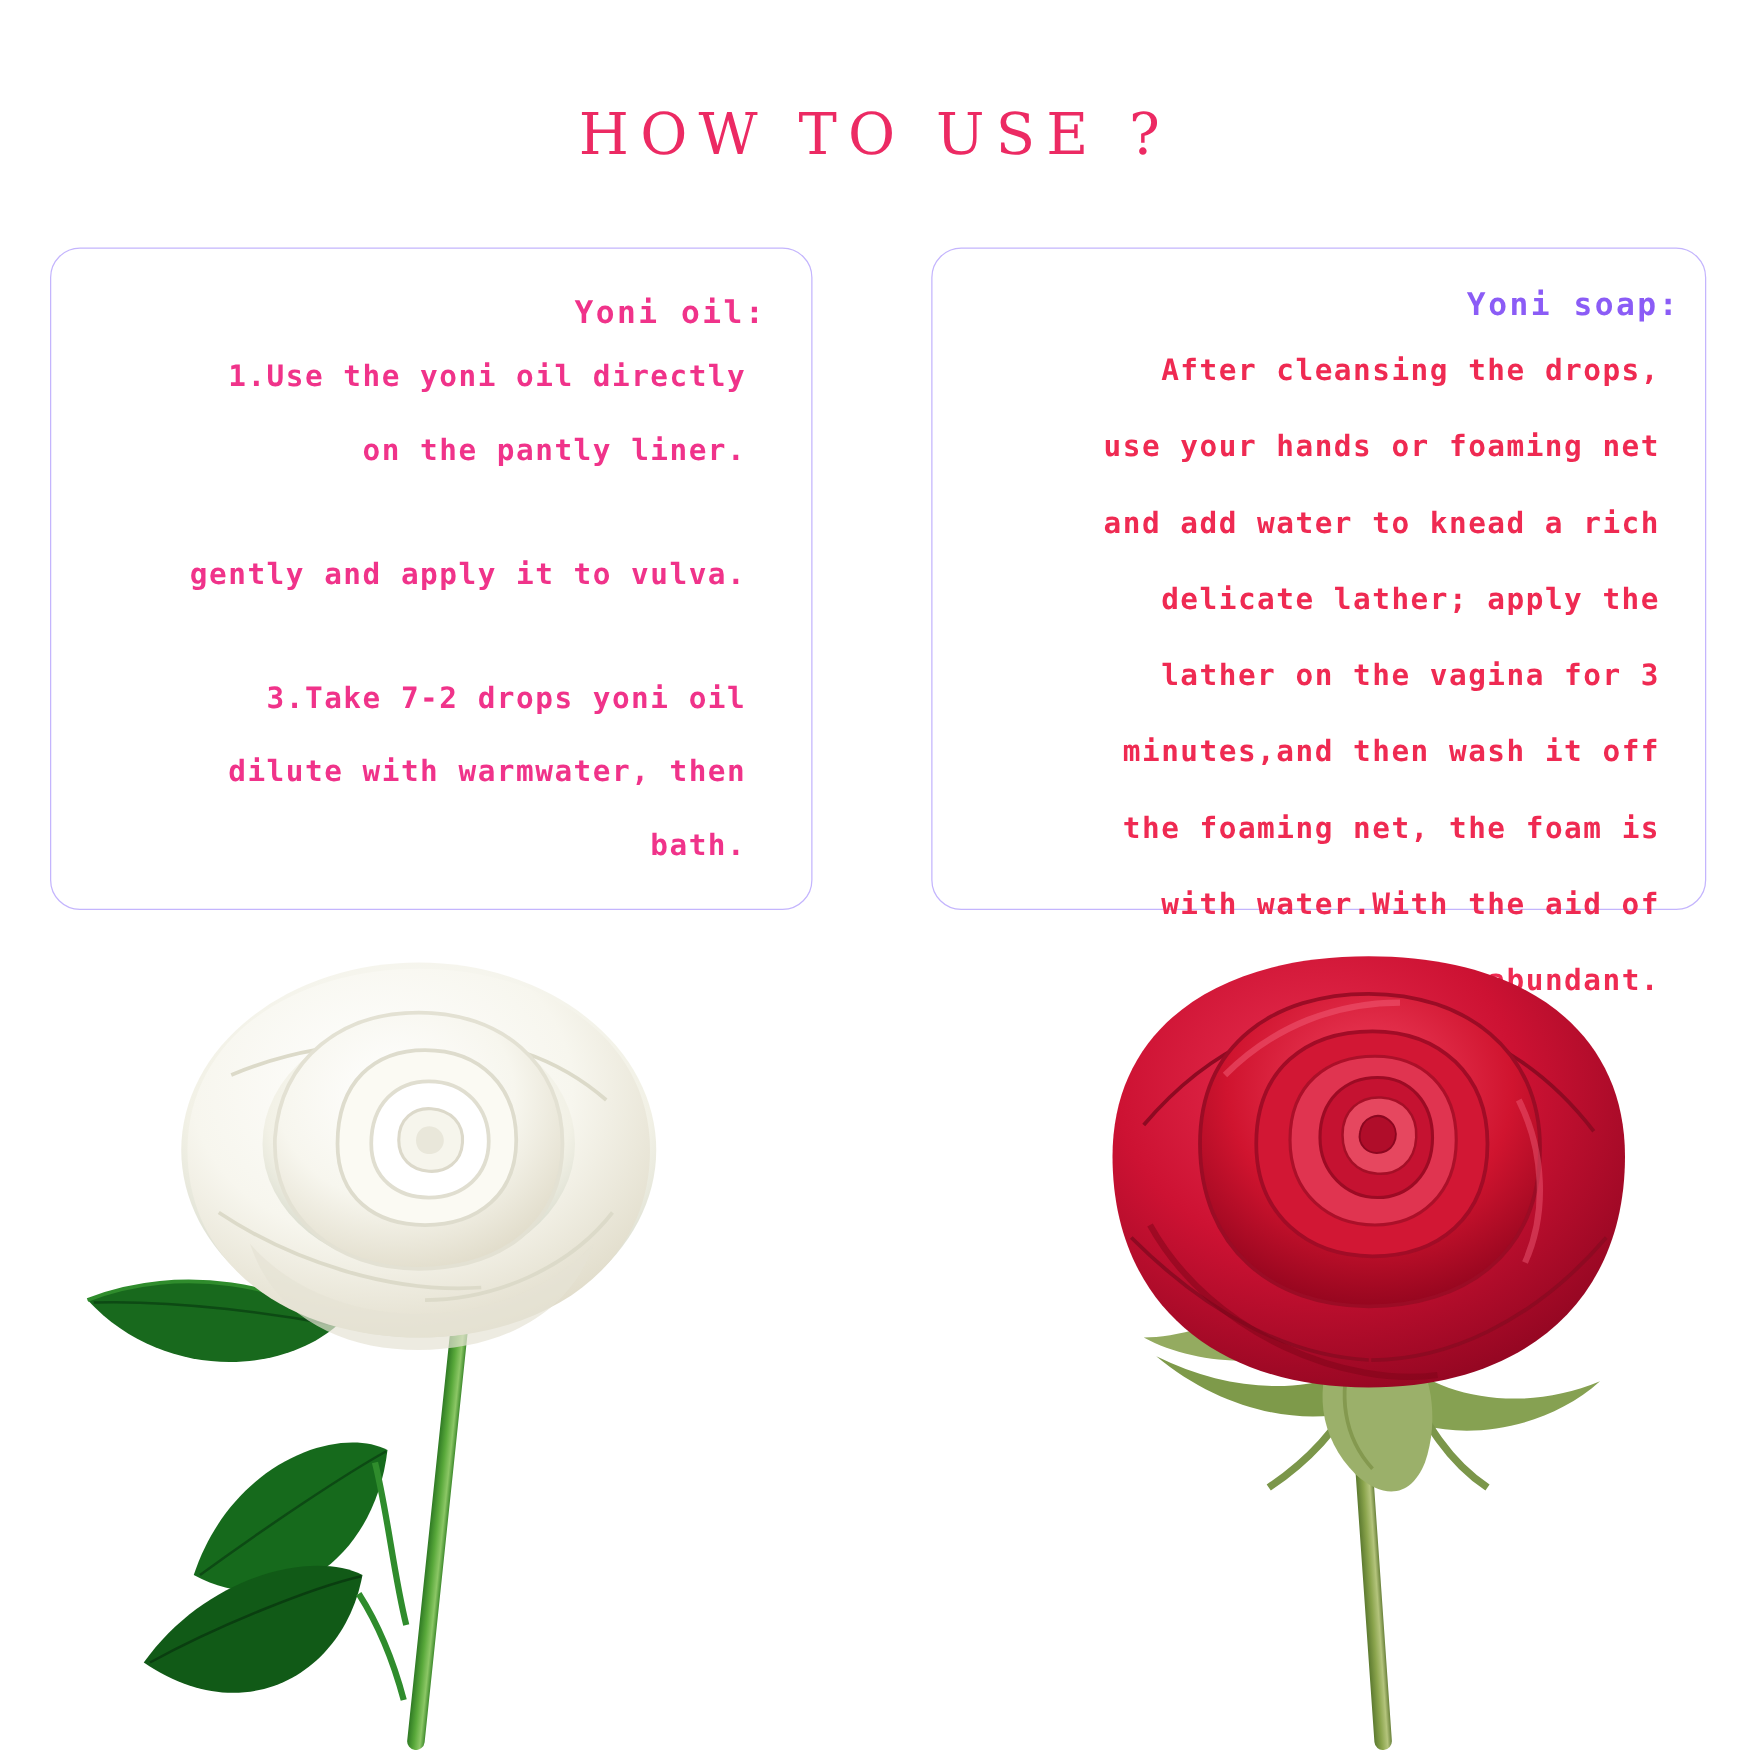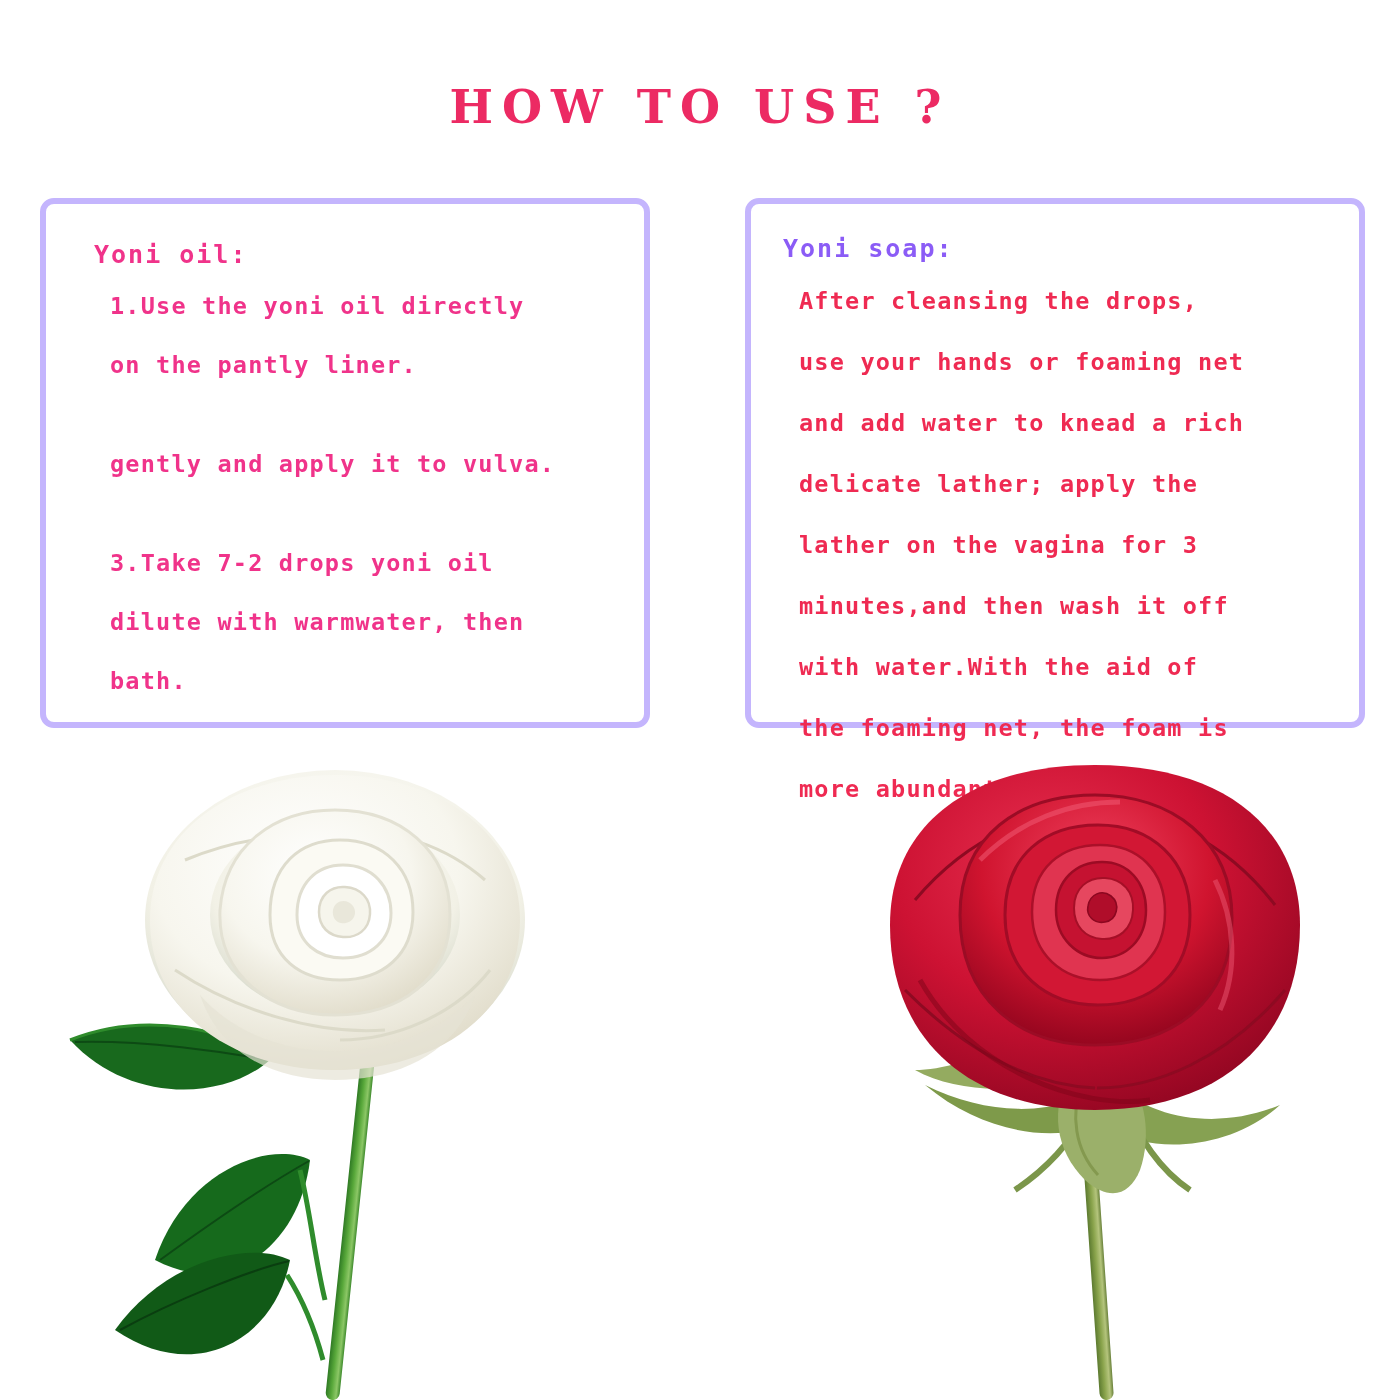--- a/index.html
+++ b/index.html
@@ -15,33 +15,34 @@
     font-family: "DejaVu Serif", serif;
   }
 
   #page-title {
     position: absolute;
     top: 80px;
     left: 0;
     width: 1400px;
     text-align: center;
     font-family: "DejaVu Serif", serif;
-    font-weight: bold;
+    font-weight: normal;
     font-size: 46px;
     letter-spacing: 9px;
     color: #ec2a63;
   }
 
   .card {
     position: absolute;
     top: 198px;
-    border: 6px solid #c4b5fd;
-    border-radius: 14px;
+    border: 1px solid #c4b5fd;
+    border-radius: 24px;
     background: #ffffff;
     box-sizing: border-box;
+    text-align: right;
   }
   #card-oil {
     left: 40px;
     width: 610px;
     height: 530px;
     padding: 36px 36px 0 48px;
   }
   #card-soap {
     left: 745px;
     width: 620px;
@@ -138,22 +139,22 @@
 
 <div class="card" id="card-soap">
   <div class="card-heading">Yoni soap:</div>
   <div class="card-body">
     <p>After cleansing the drops,</p>
     <p>use your hands or foaming net</p>
     <p>and add water to knead a rich</p>
     <p>delicate lather; apply the</p>
     <p>lather on the vagina for 3</p>
     <p>minutes,and then wash it off</p>
+    <p>the foaming net, the foam is</p>
     <p>with water.With the aid of</p>
-    <p>the foaming net, the foam is</p>
     <p>more abundant.</p>
   </div>
 </div>
 
 <div id="roses">
 
   <div class="rose" id="rose-white">
     <div class="stem"></div>
 
     <svg width="600" height="660" style="position:absolute;left:0;top:0;">

